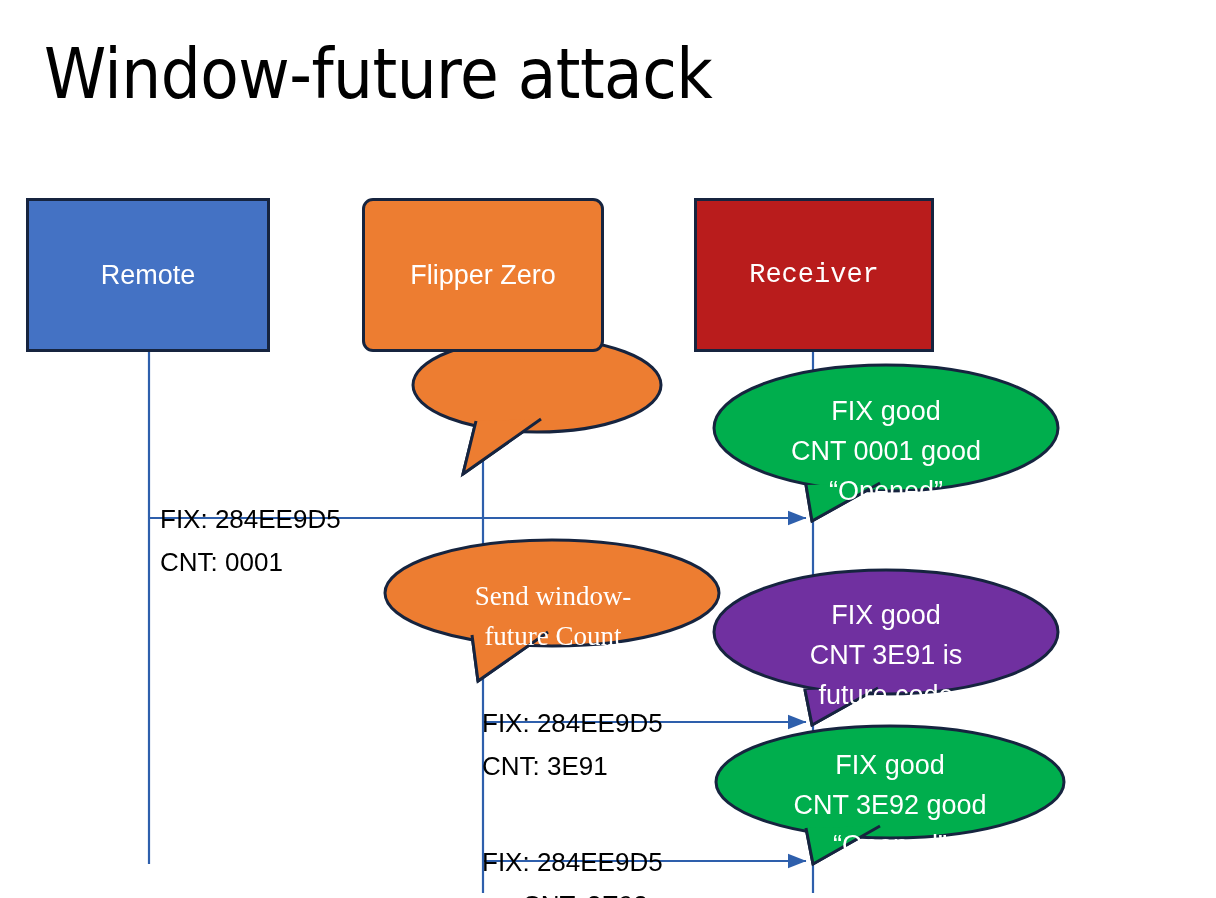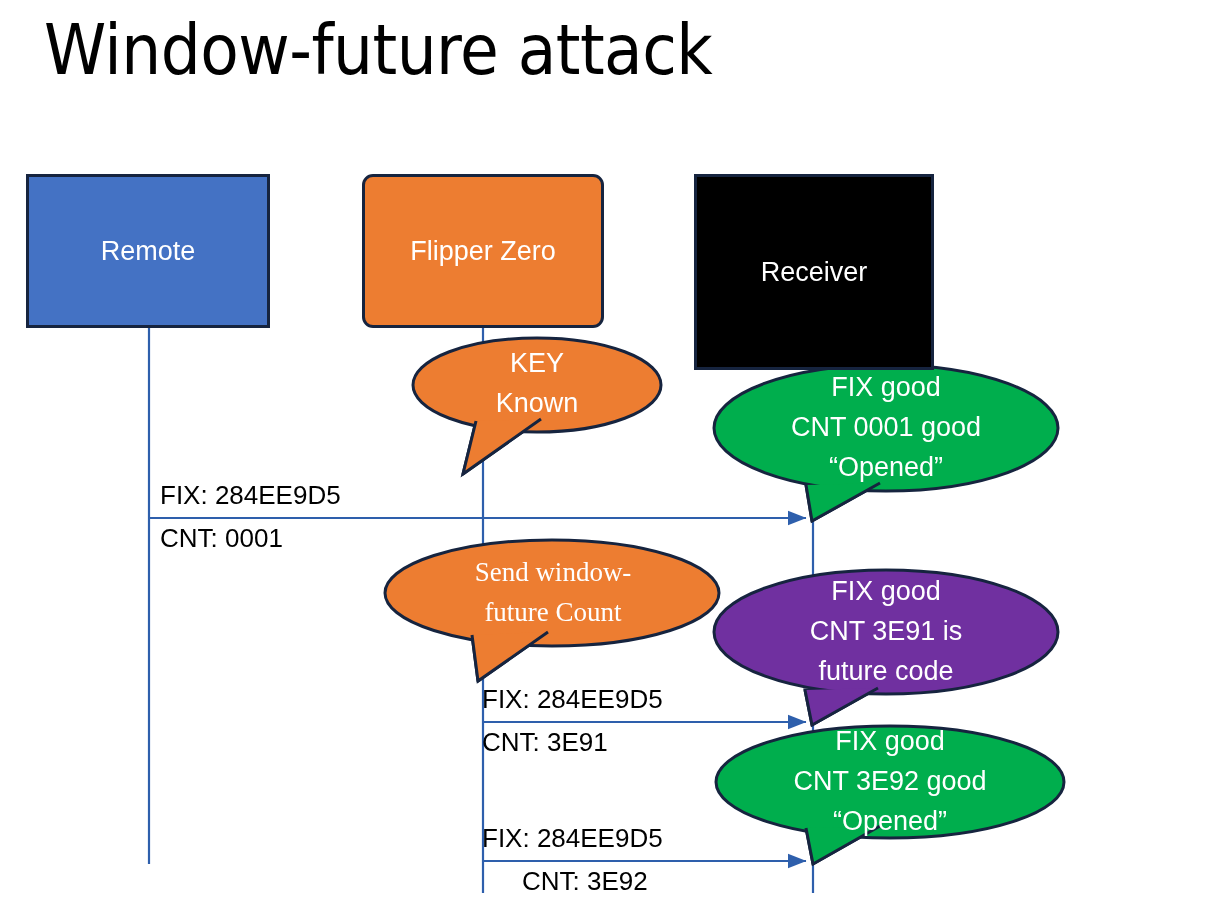--- a/index.html
+++ b/index.html
@@ -27,21 +27,21 @@
     height: 898px;
   }
   .layer-text {
     position: absolute;
     left: 0;
     top: 0;
     width: 1216px;
     height: 898px;
     pointer-events: none;
   }
-  .layer-text > * { pointer-events: auto; }
+  .layer-text > * { pointer-events: auto; margin-top: 24px; }
 
   
   .slide-title {
     position: absolute;
     left: 44px;
     top: 6px;
     width: 1100px;
     font-family: "DejaVu Sans Condensed", "Liberation Sans", sans-serif;
     font-size: 70px;
     font-weight: 300;
@@ -59,21 +59,21 @@
     display: flex;
     align-items: center;
     justify-content: center;
     color: #ffffff;
     font-size: 27px;
     line-height: 1.2;
     text-align: center;
   }
   .lane-remote   { left: 26px;  top: 174px; width: 244px; height: 154px; background: #4472C4; }
   .lane-flipper  { left: 362px; top: 174px; width: 242px; height: 154px; background: #ED7D31; border-radius: 11px; }
-  .lane-receiver { left: 694px; top: 174px; width: 240px; height: 196px; background: #000000; }
+  .lane-receiver { left: 694px; top: 174px; width: 240px; height: 154px; background: #b91c1c; font-family: Liberation Mono, monospace; }
 
   
   .callout-text {
     position: absolute;
     color: #ffffff;
     text-align: center;
     font-size: 27px;
     line-height: 40px;
     white-space: pre-line;
   }
@@ -160,22 +160,20 @@
     </div>
 
     <div class="lane-box lane-flipper">
       <span>Flipper Zero</span>
     </div>
 
     <div class="lane-box lane-receiver">
       <span>Receiver</span>
     </div>
 
-    <div class="callout-text co-key">KEY
-Known</div>
 
     <div class="callout-text co-fix0001">FIX good
 CNT 0001 good
 “Opened”</div>
 
     <div class="callout-text co-send">Send window-
 future Count</div>
 
     <div class="callout-text co-future">FIX good
 CNT 3E91 is

